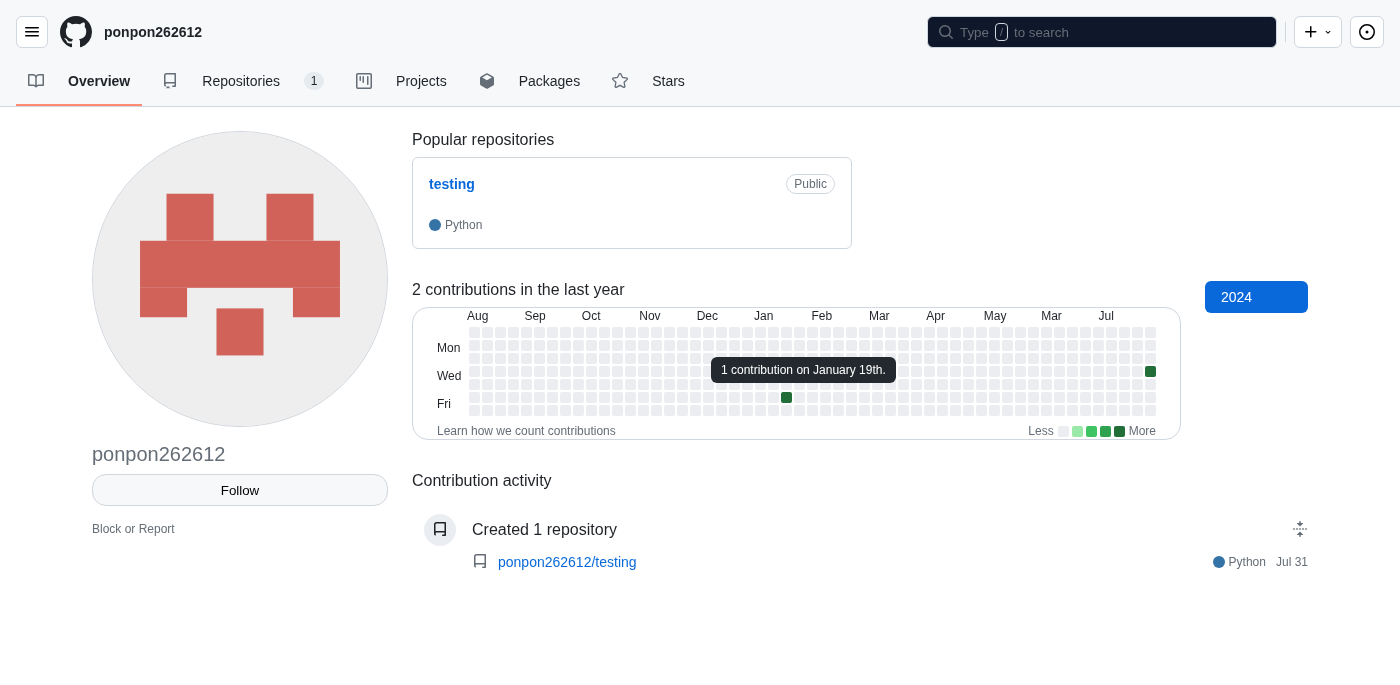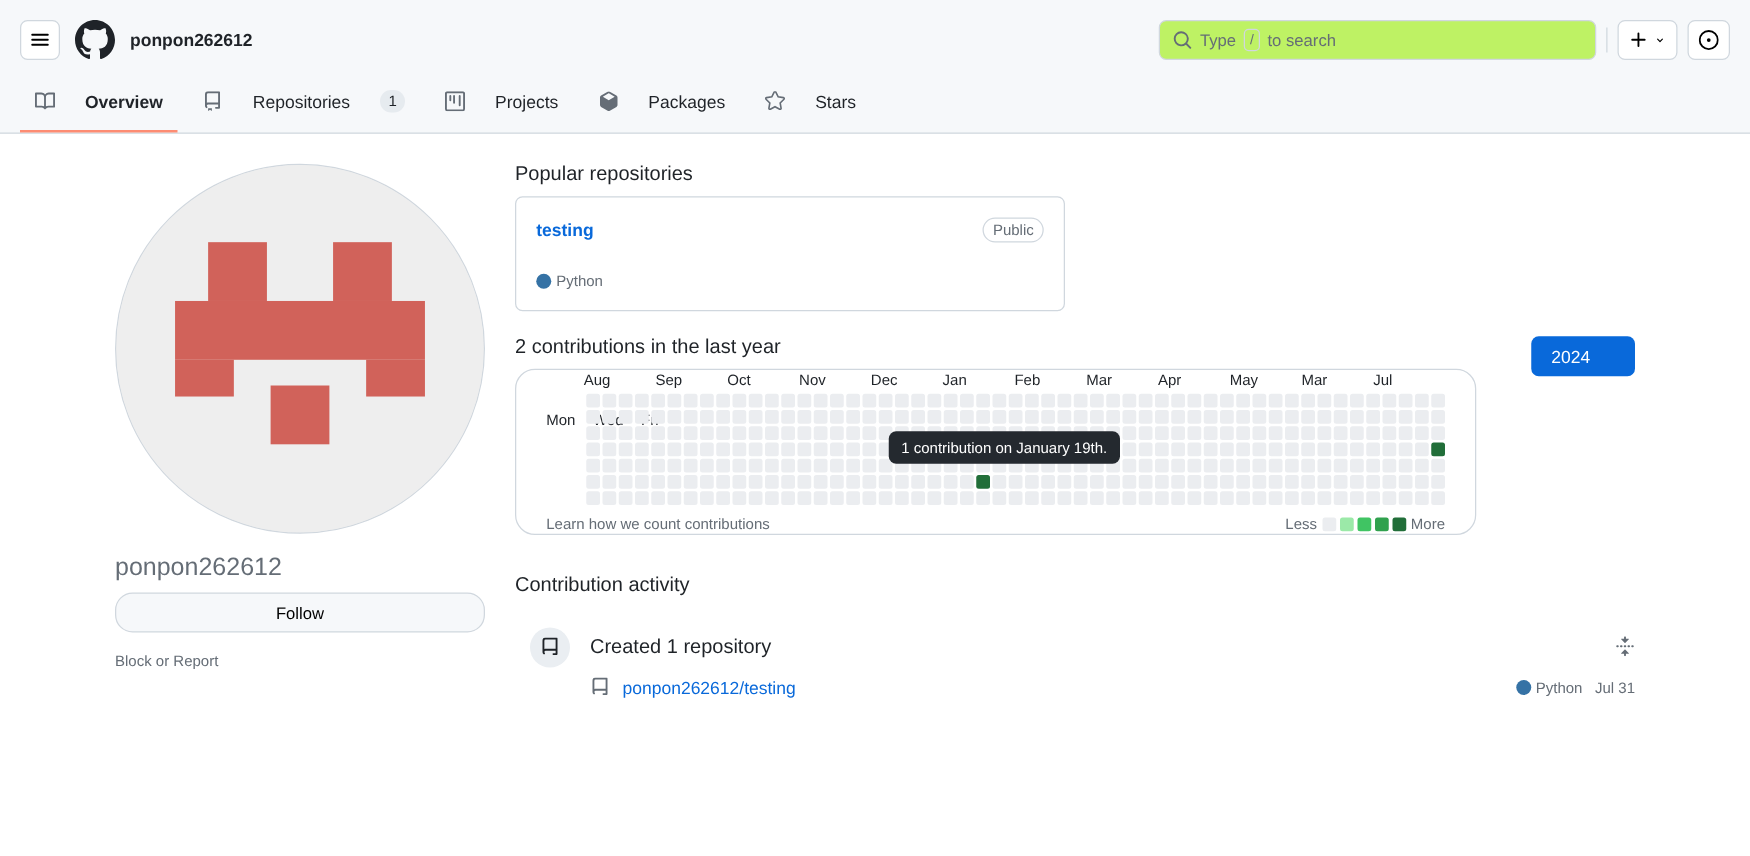--- a/index.html
+++ b/index.html
@@ -9,21 +9,21 @@
   *{box-sizing:border-box; font-family:-apple-system,BlinkMacSystemFont,"Segoe UI",Helvetica,Arial,sans-serif}
   body{margin:0;color:var(--fg);font-size:14px;background:#fff}
   a{color:var(--accent);text-decoration:none}
 
   
   .app-header{display:flex;align-items:center;padding:16px;background:var(--bg-subtle);gap:12px}
   .hamburger{width:32px;height:32px;border:1px solid var(--border);border-radius:6px;display:flex;align-items:center;justify-content:center;background:#fff;cursor:pointer}
   .logo svg{display:block}
   .breadcrumb{font-size:14px;font-weight:600}
   .header-right{margin-left:auto;display:flex;gap:8px;align-items:center}
-  .search-box{display:flex;align-items:center;width:350px;height:32px;border:1px solid var(--border);border-radius:6px;padding:0 10px;color:var(--muted);gap:6px;background:#bef264}
+  .search-box{display:flex;align-items:center;width:350px;height:32px;border:1px solid var(--border);border-radius:6px;padding:0 10px;color:var(--muted);gap:6px;background:#0f172a}
   .kbd{border:1px solid var(--border);border-radius:4px;padding:0 4px;font-size:11px;line-height:16px}
   .vr{width:1px;height:20px;background:var(--border)}
   .icon-btn{height:32px;border:1px solid var(--border);border-radius:6px;background:#fff;display:flex;align-items:center;justify-content:center;padding:0 8px;gap:4px;cursor:pointer}
 
   
   .profile-nav{display:flex;gap:8px;padding:0 16px;border-bottom:1px solid var(--border);background:var(--bg-subtle)}
   .profile-nav .tab{display:flex;align-items:center;gap:24px;padding:8px 12px 14px;font-size:14px;color:var(--fg);border-bottom:2px solid transparent;cursor:pointer}
   .profile-nav .tab svg{color:var(--muted)}
   .profile-nav .tab.sel{font-weight:600;border-bottom-color:var(--orange)}
   .counter{background:#d0d7de66;border-radius:999px;padding:0 6px;font-size:12px;font-weight:400;min-width:20px;text-align:center;line-height:18px}
@@ -40,26 +40,26 @@
   .main{flex:1;min-width:0}
   h2.sect{font-size:16px;font-weight:400;margin:0 0 8px}
   .repo-card{border:1px solid var(--border);border-radius:6px;padding:16px;width:440px}
   .repo-card .top{display:flex;justify-content:space-between;align-items:center}
   .repo-card .name{color:var(--accent);font-weight:600}
   .vis-badge{border:1px solid var(--border);border-radius:999px;padding:0 7px;font-size:12px;color:var(--muted);line-height:18px}
   .lang{display:flex;align-items:center;gap:4px;font-size:12px;color:var(--muted);margin-top:24px}
   .lang-dot{width:12px;height:12px;border-radius:50%}
 
   
-  .contrib-wrap{display:flex;gap:44px;margin-top:20px;align-items:flex-start}
+  .contrib-wrap{display:flex;gap:24px;margin-top:32px;align-items:flex-start}
   .contrib-box{border:1px solid var(--border);border-radius:16px;padding:1px 24px;flex:1}
   .year-pill{background:var(--accent);color:#fff;border-radius:6px;padding:8px 16px;font-size:14px;cursor:pointer;width:116px;text-align:left}
   .cal-months{display:grid;grid-template-columns:repeat(12,1fr);font-size:12px;color:var(--fg);margin-left:30px;margin-bottom:4px}
   .cal-body{display:flex;gap:4px}
-  .cal-days{display:flex;flex-direction:row;gap:14px;font-size:12px;color:var(--fg);padding-top:14px;width:28px}
+  .cal-days{display:flex;flex-direction:column;gap:14px;font-size:12px;color:var(--fg);padding-top:14px;width:28px}
   .cal-grid{display:grid;grid-auto-flow:column;grid-template-rows:repeat(7,11px);gap:2px;position:relative}
   .cell{width:11px;height:11px;border-radius:2px;background:#ebedf0}
   .cell.l4{background:var(--green)}
   .tooltip{position:absolute;background:#24292f;color:#fff;font-size:12px;padding:6px 10px;border-radius:6px;white-space:nowrap;z-index:5}
   .cal-foot{display:flex;justify-content:space-between;margin-top:8px;font-size:12px;align-items:center}
   .cal-foot a{color:var(--muted)}
   .legend{display:flex;align-items:center;gap:4px;color:var(--muted)}
   .legend .sw{width:11px;height:11px;border-radius:2px}
 
   

